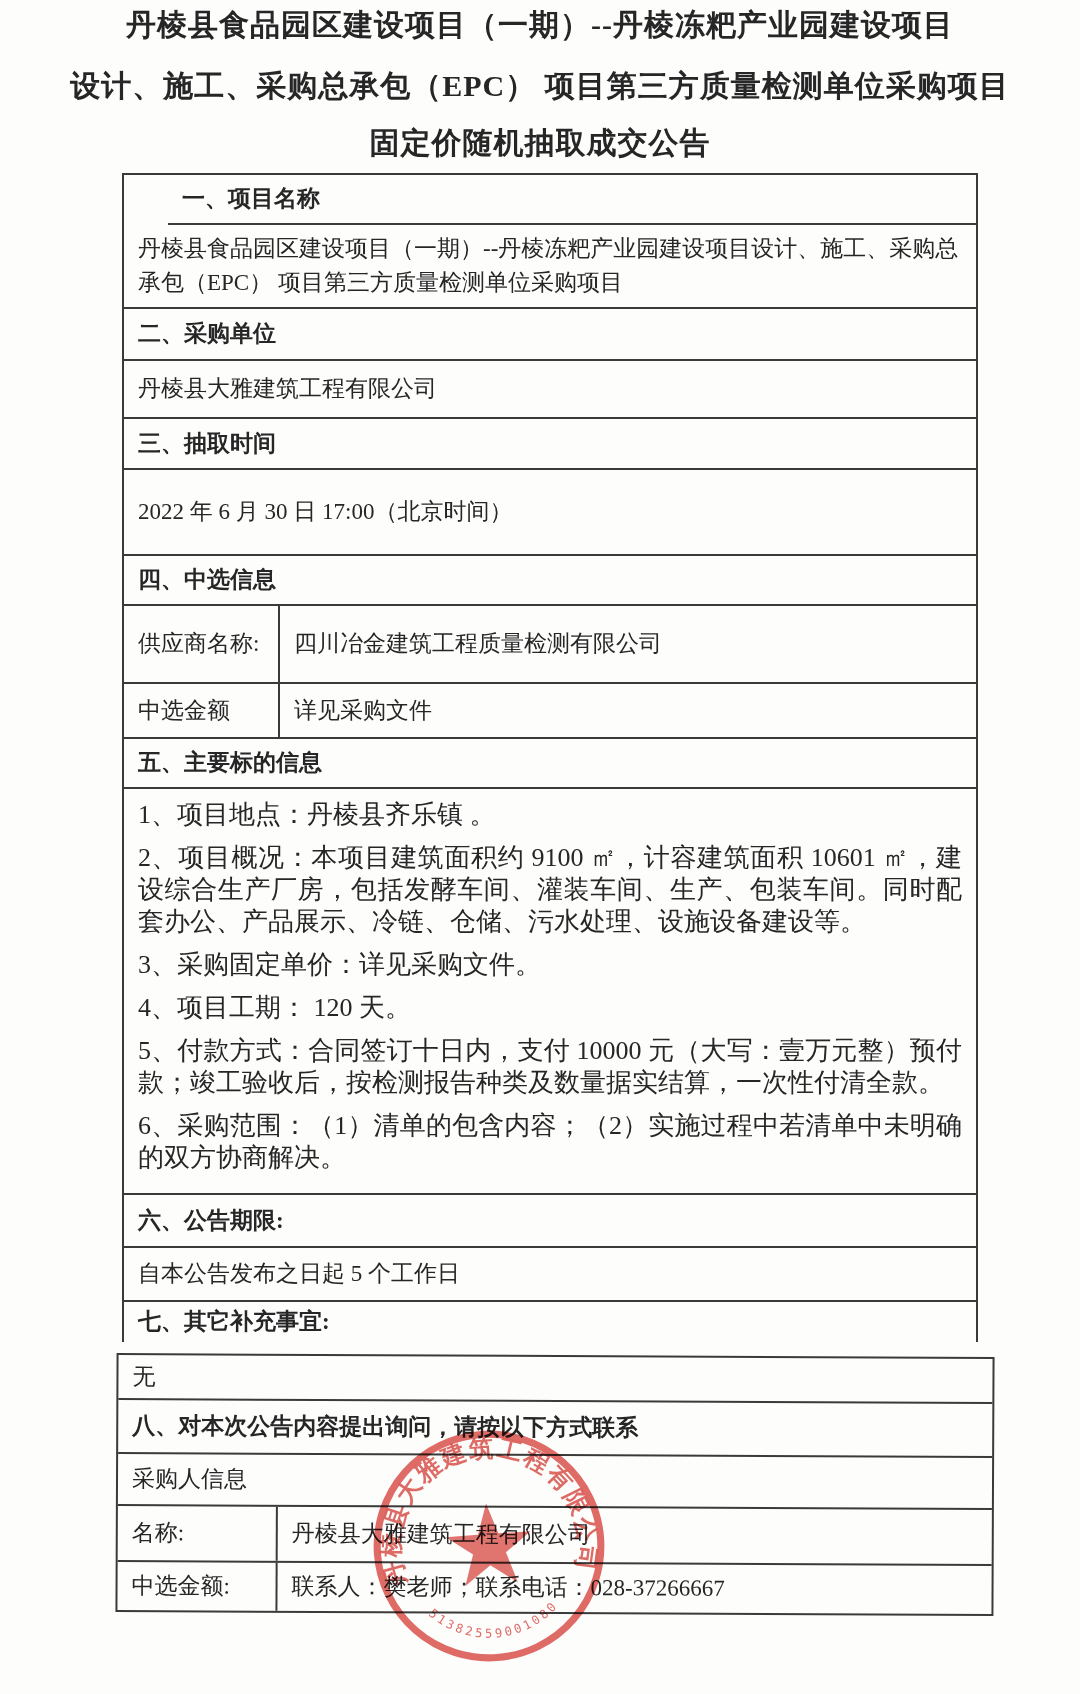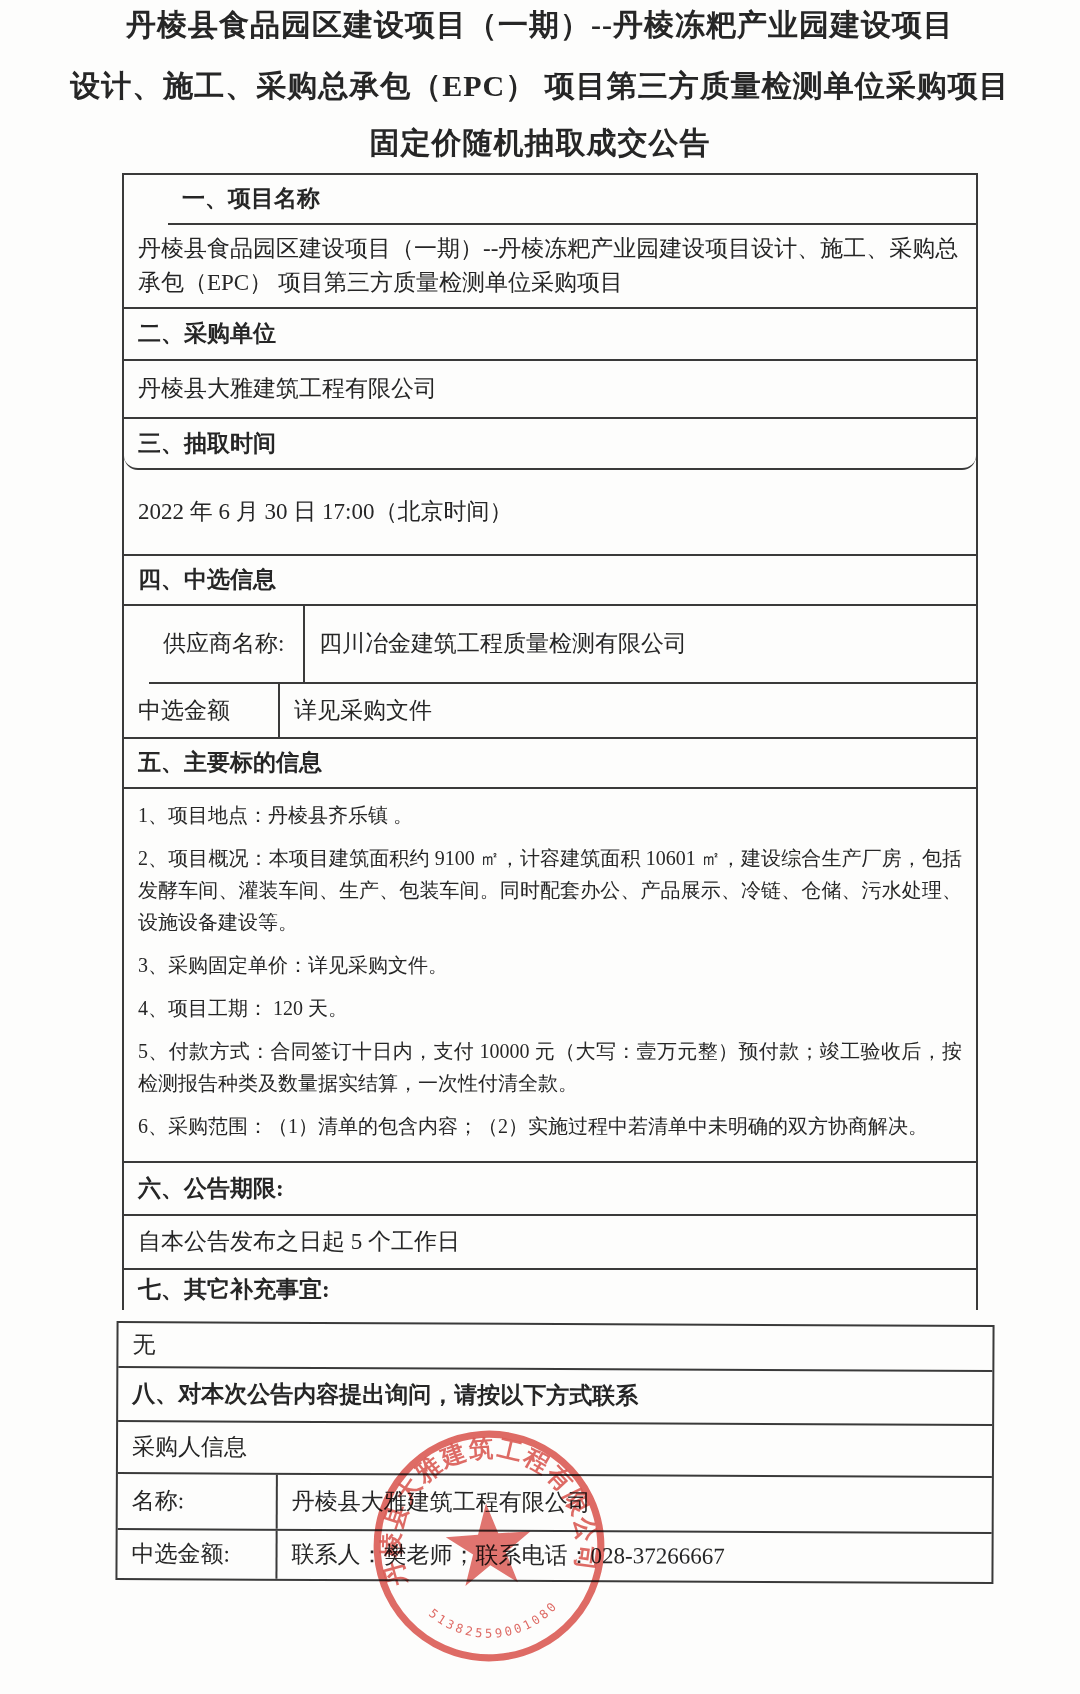--- a/index.html
+++ b/index.html
@@ -60,34 +60,34 @@
     display: flex;
     align-items: center;
     padding: 0 14px;
     box-sizing: border-box;
   }
   
   .r-h1   { min-height: 50px; margin-left: 44px; }
   .r-c1   { min-height: 84px; padding-top: 6px; padding-bottom: 6px; line-height: 34px; }
   .r-h2   { min-height: 52px; }
   .r-c2   { min-height: 58px; }
-  .r-h3   { min-height: 51px; border-radius: 14px; }
+  .r-h3   { min-height: 51px; }
   .r-c3   { min-height: 86px; }
   .r-h4   { min-height: 50px; }
-  .r-c4a  { min-height: 78px; margin-left: 25px; }
+  .r-c4a  { min-height: 78px; }
   .r-c4b  { min-height: 55px; }
   .r-h5   { min-height: 50px; }
   .r-items {
     display: block;
     padding: 10px 14px 8px 14px;
     min-height: 348px;
   }
   .r-items p {
     margin: 0 0 11px 0;
-    font-size: 20px;
+    font-size: 26px;
     line-height: 32px;
     text-align: justify;
   }
   .r-h6 { min-height: 53px; }
   .r-c6 { min-height: 54px; }
   .r-h7 { min-height: 40px; border-bottom: none; }
 
   
   .doc-table.bottom {
     margin-top: 13px;

